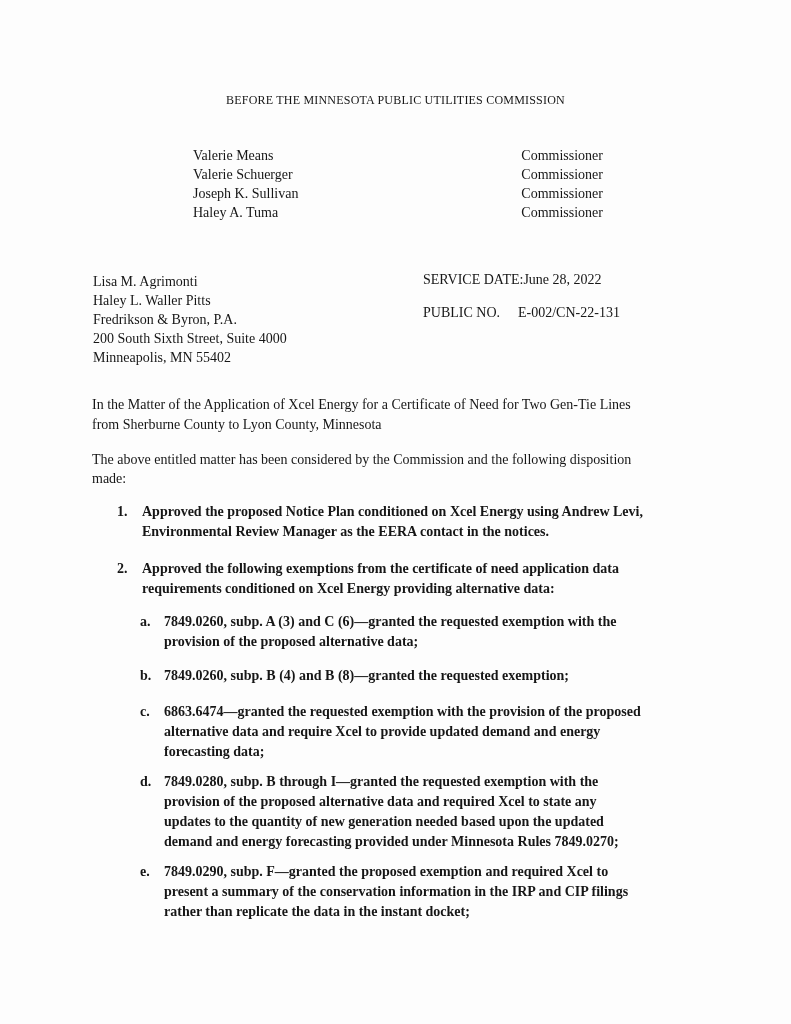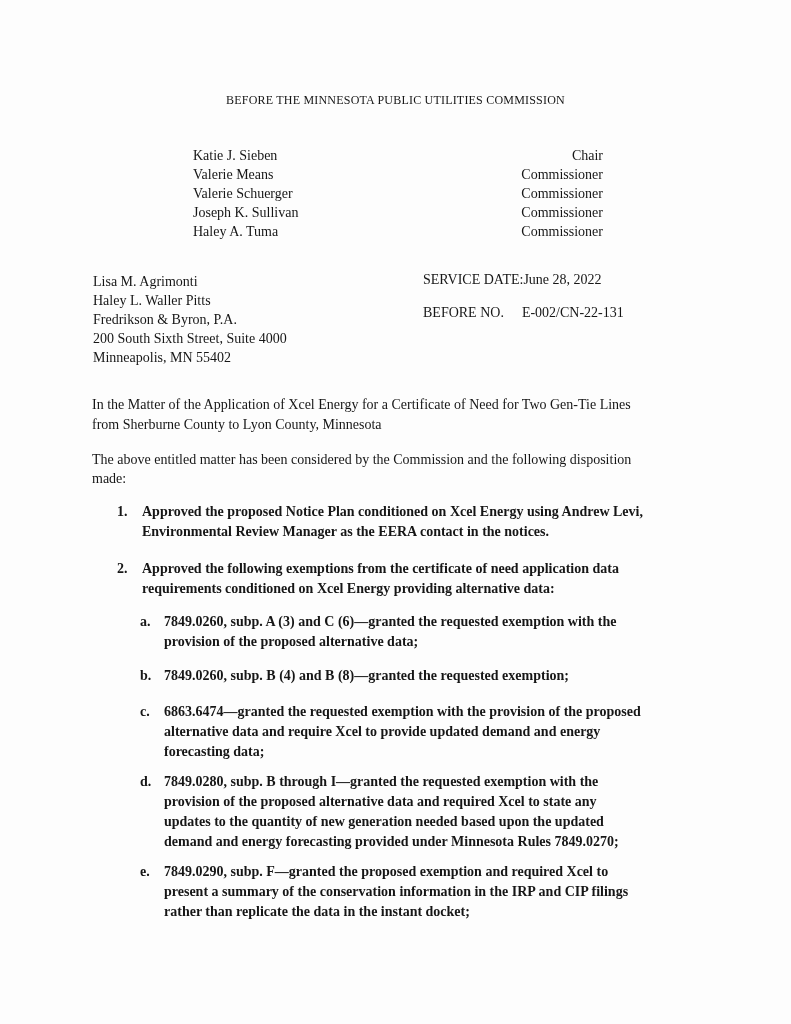--- a/index.html
+++ b/index.html
@@ -73,24 +73,20 @@
 </style>
 </head>
 <body>
 
 <div class="page">
 
   <header class="doc-title">BEFORE THE MINNESOTA PUBLIC UTILITIES COMMISSION</header>
 
   <section class="commissioners">
     <div class="c-row">
-      <span class="c-name">Katie J. Sieben</span>
-      <span class="c-role">Chair</span>
-    </div>
-    <div class="c-row">
       <span class="c-name">Valerie Means</span>
       <span class="c-role">Commissioner</span>
     </div>
     <div class="c-row">
       <span class="c-name">Valerie Schuerger</span>
       <span class="c-role">Commissioner</span>
     </div>
     <div class="c-row">
       <span class="c-name">Joseph K. Sullivan</span>
       <span class="c-role">Commissioner</span>
@@ -105,21 +101,21 @@
 Haley L. Waller Pitts
 Fredrikson &amp; Byron, P.A.
 200 South Sixth Street, Suite 4000
 Minneapolis, MN 55402</section>
 
   <div class="service-date">
     <span>SERVICE DATE:</span><span class="svc-value">June 28, 2022</span>
   </div>
 
   <div class="docket">
-    <span>BEFORE NO.</span><span class="docket-value">E-002/CN-22-131</span>
+    <span>PUBLIC NO.</span><span class="docket-value">E-002/CN-22-131</span>
   </div>
 
   <section class="caption pre">In the Matter of the Application of Xcel Energy for a Certificate of Need for Two Gen-Tie Lines
 from Sherburne County to Lyon County, Minnesota</section>
 
   <section class="intro pre">The above entitled matter has been considered by the Commission and the following disposition
 made:</section>
 
   <div class="li item1">
     <span class="num">1.</span>

